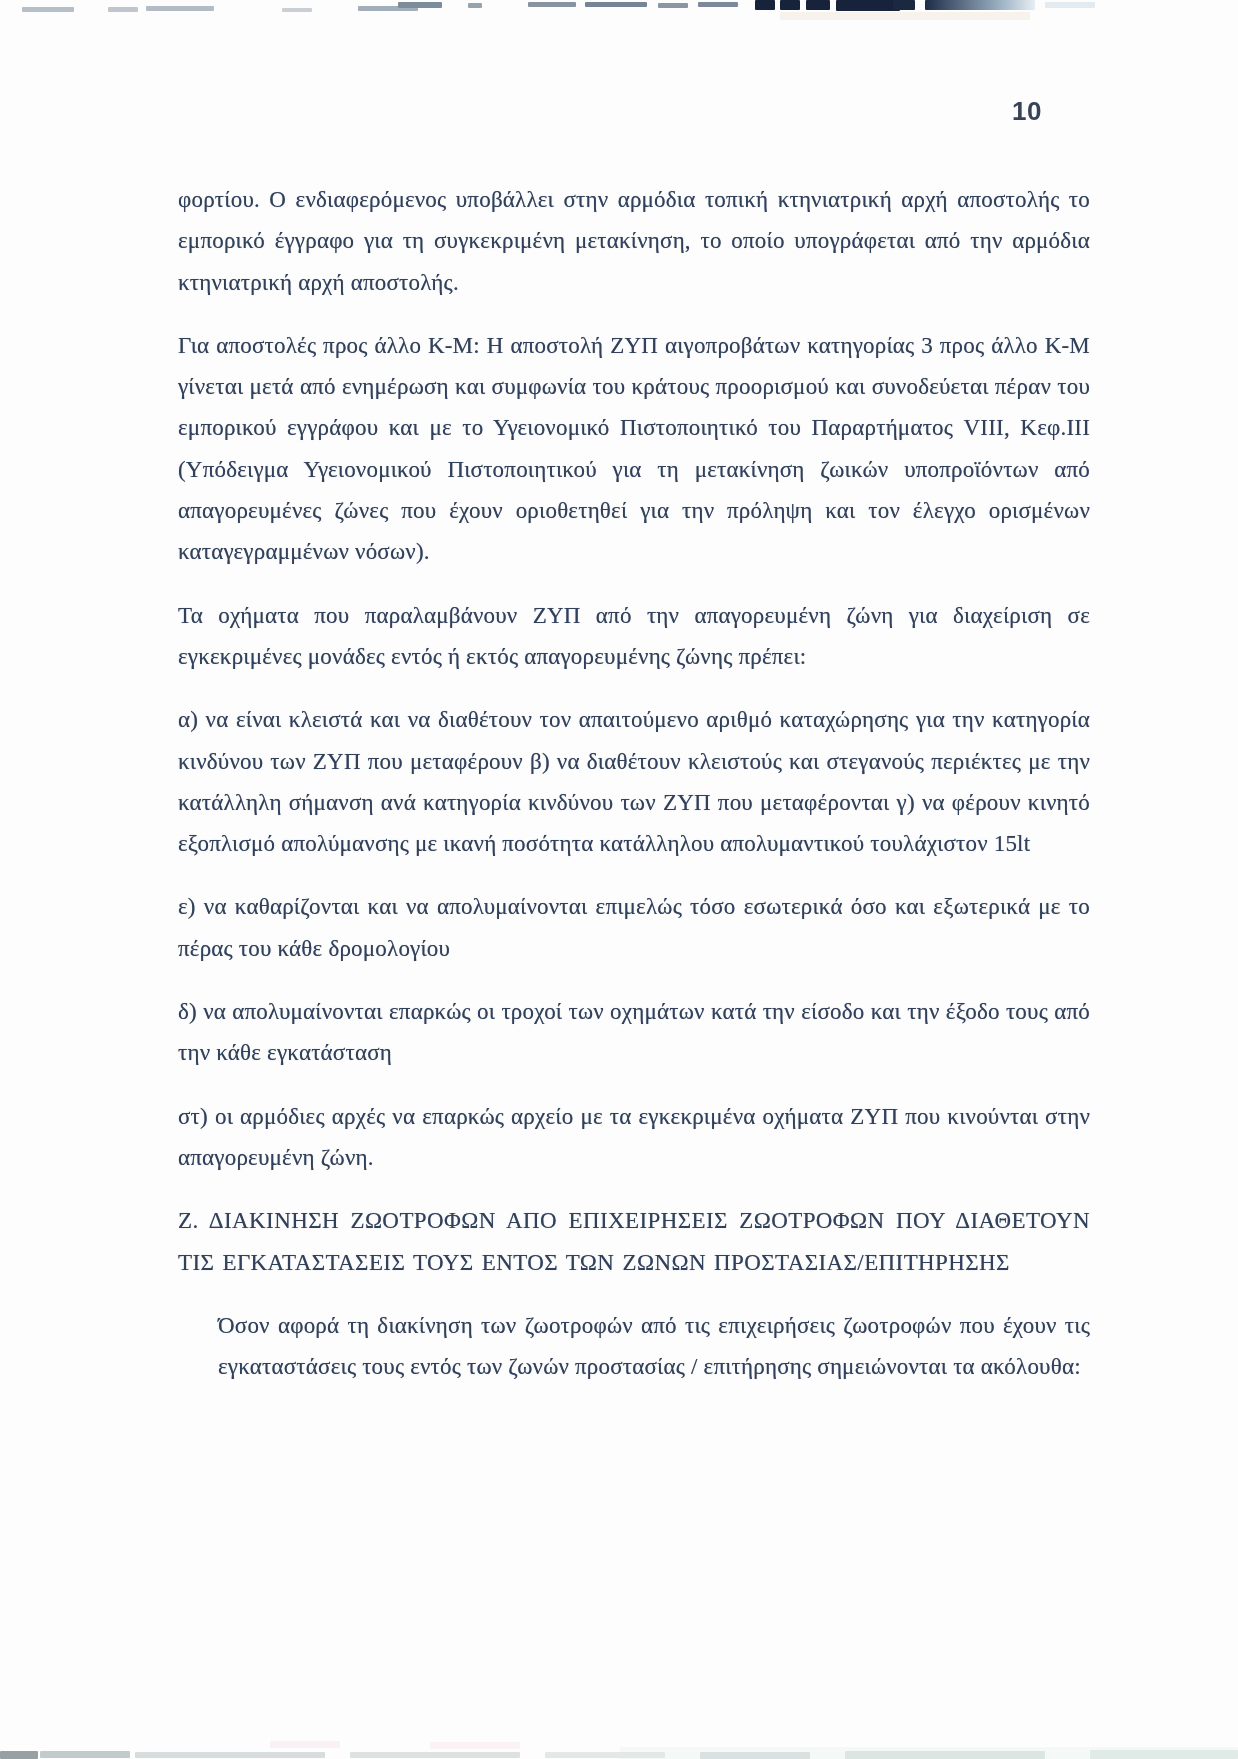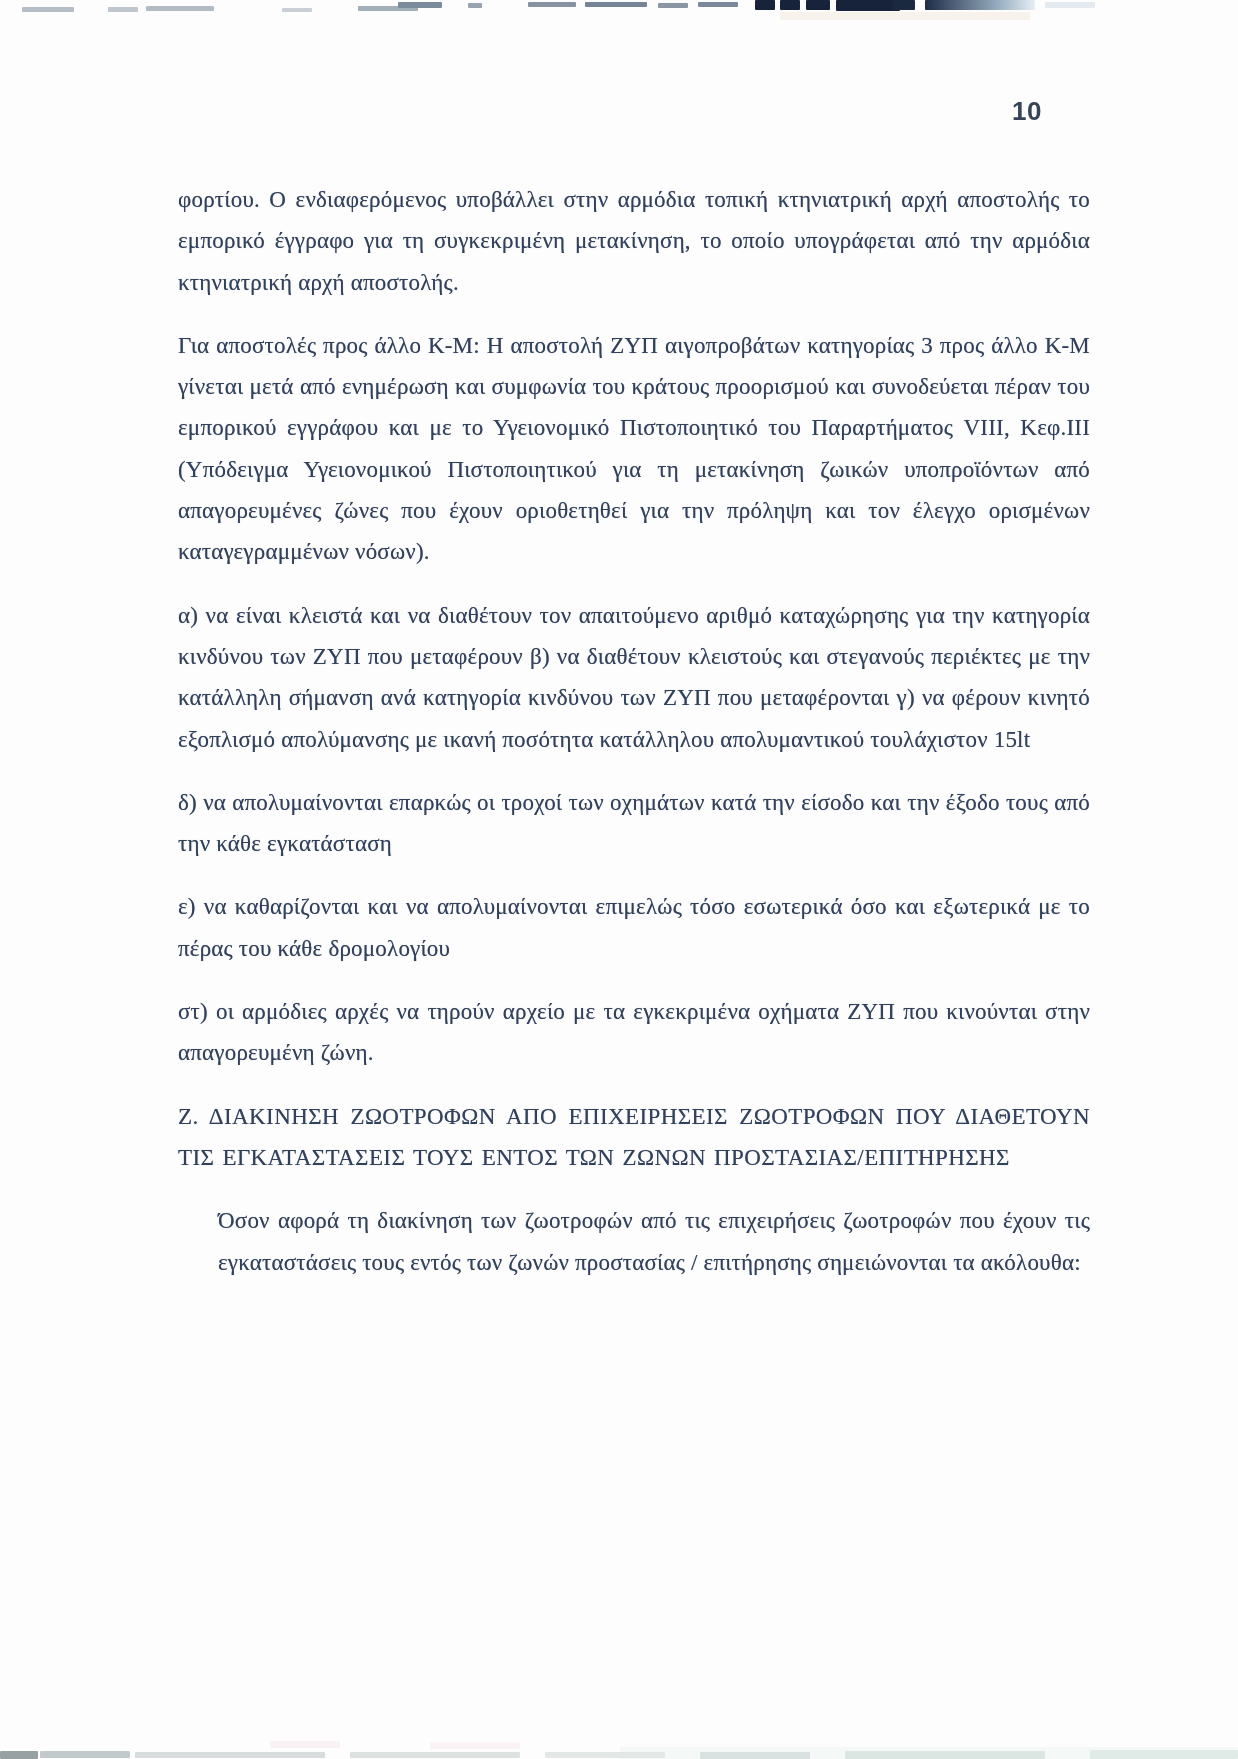--- a/index.html
+++ b/index.html
@@ -110,24 +110,25 @@
     <div class="artifact t17"></div>
     <div class="artifact t18"></div>
     <div class="artifact t19"></div>
   </div>
 
   <div class="page-number">10</div>
 
   <div class="content">
     <p>φορτίου. Ο ενδιαφερόμενος υποβάλλει στην αρμόδια τοπική κτηνιατρική αρχή αποστολής το εμπορικό έγγραφο για τη συγκεκριμένη μετακίνηση, το οποίο υπογράφεται από την αρμόδια κτηνιατρική αρχή αποστολής.</p>
     <p>Για αποστολές προς άλλο Κ-Μ: Η αποστολή ΖΥΠ αιγοπροβάτων κατηγορίας 3 προς άλλο Κ-Μ γίνεται μετά από ενημέρωση και συμφωνία του κράτους προορισμού και συνοδεύεται πέραν του εμπορικού εγγράφου και με το Υγειονομικό Πιστοποιητικό του Παραρτήματος VIII, Κεφ.III (Υπόδειγμα Υγειονομικού Πιστοποιητικού για τη μετακίνηση ζωικών υποπροϊόντων από απαγορευμένες ζώνες που έχουν οριοθετηθεί για την πρόληψη και τον έλεγχο ορισμένων καταγεγραμμένων νόσων).</p>
+    <p>Τα οχήματα που παραλαμβάνουν ΖΥΠ από την απαγορευμένη ζώνη για διαχείριση σε εγκεκριμένες μονάδες εντός ή εκτός απαγορευμένης ζώνης πρέπει:</p>
     <p>α) να είναι κλειστά και να διαθέτουν τον απαιτούμενο αριθμό καταχώρησης για την κατηγορία κινδύνου των ΖΥΠ που μεταφέρουν β) να διαθέτουν κλειστούς και στεγανούς περιέκτες με την κατάλληλη σήμανση ανά κατηγορία κινδύνου των ΖΥΠ που μεταφέρονται γ) να φέρουν κινητό εξοπλισμό απολύμανσης με ικανή ποσότητα κατάλληλου απολυμαντικού τουλάχιστον 15lt</p>
+    <p>ε) να καθαρίζονται και να απολυμαίνονται επιμελώς τόσο εσωτερικά όσο και εξωτερικά με το πέρας του κάθε δρομολογίου</p>
     <p>δ) να απολυμαίνονται επαρκώς οι τροχοί των οχημάτων κατά την είσοδο και την έξοδο τους από την κάθε εγκατάσταση</p>
-    <p>ε) να καθαρίζονται και να απολυμαίνονται επιμελώς τόσο εσωτερικά όσο και εξωτερικά με το πέρας του κάθε δρομολογίου</p>
-    <p>στ) οι αρμόδιες αρχές να τηρούν αρχείο με τα εγκεκριμένα οχήματα ΖΥΠ που κινούνται στην απαγορευμένη ζώνη.</p>
+    <p>στ) οι αρμόδιες αρχές να επαρκώς αρχείο με τα εγκεκριμένα οχήματα ΖΥΠ που κινούνται στην απαγορευμένη ζώνη.</p>
     <p class="heading">Ζ. ΔΙΑΚΙΝΗΣΗ ΖΩΟΤΡΟΦΩΝ ΑΠΟ ΕΠΙΧΕΙΡΗΣΕΙΣ ΖΩΟΤΡΟΦΩΝ ΠΟΥ ΔΙΑΘΕΤΟΥΝ ΤΙΣ ΕΓΚΑΤΑΣΤΑΣΕΙΣ ΤΟΥΣ ΕΝΤΟΣ ΤΩΝ ΖΩΝΩΝ ΠΡΟΣΤΑΣΙΑΣ/ΕΠΙΤΗΡΗΣΗΣ</p>
     <p>Όσον αφορά τη διακίνηση των ζωοτροφών από τις επιχειρήσεις ζωοτροφών που έχουν τις εγκαταστάσεις τους εντός των ζωνών προστασίας / επιτήρησης σημειώνονται τα ακόλουθα:</p>
   </div>
 
   <div>
     <div class="artifact b9"></div>
     <div class="artifact b1"></div>
     <div class="artifact b2"></div>
     <div class="artifact b3"></div>
     <div class="artifact b4"></div>

